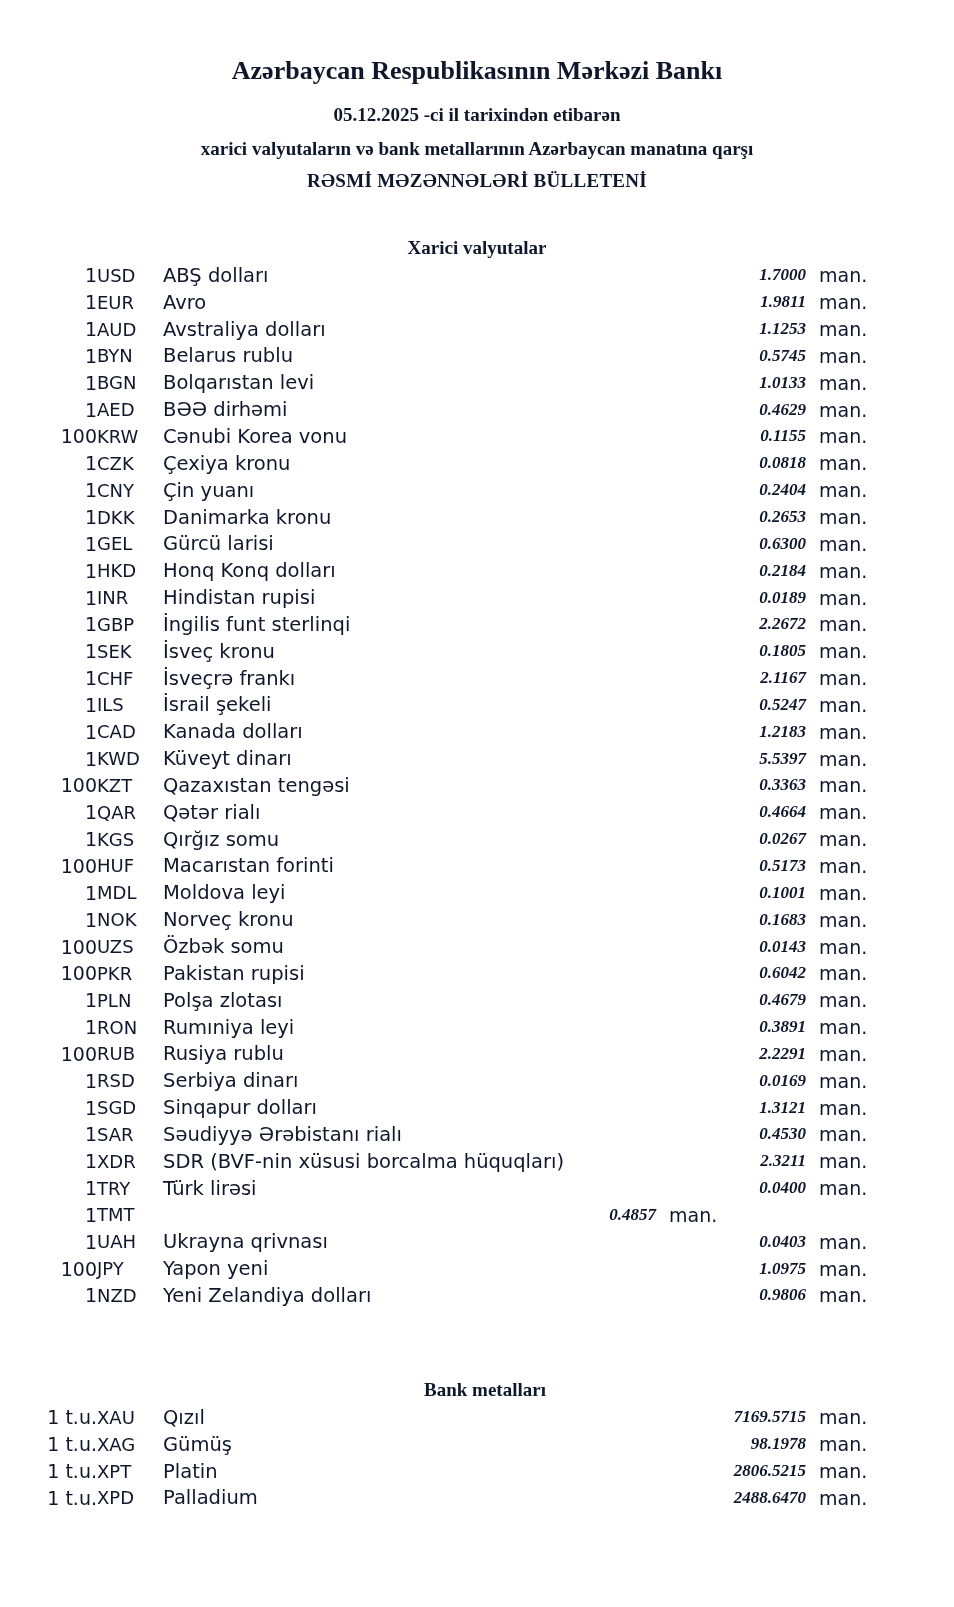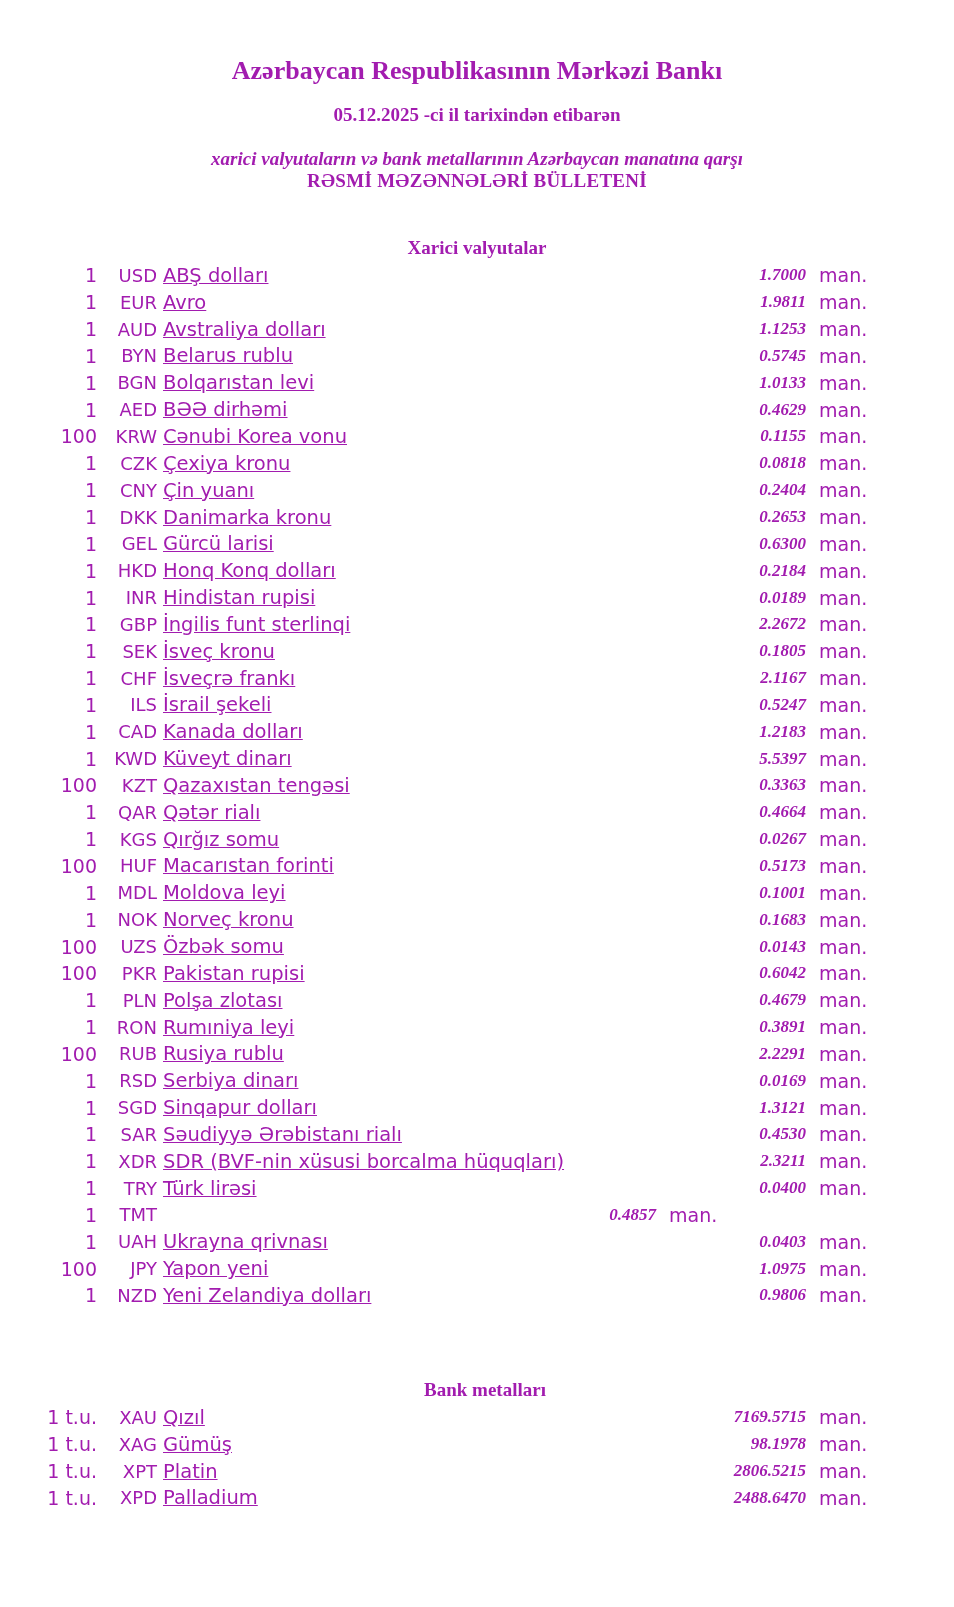--- a/index.html
+++ b/index.html
@@ -1,45 +1,45 @@
 <!DOCTYPE html>
 <html><head>
 <meta charset="utf-8">
 <style>
   html,body { margin:0; padding:0; background:#ffffff; }
   .page {
     position:relative;
     width:954px; height:1607px;
     background:#ffffff;
-    color:#a21caf;
+    color:#0f172a;
     overflow:hidden;
   }
   .center-line { position:absolute; left:0; width:954px; text-align:center; white-space:nowrap; }
   .title    { top:54px;  font:700 26px "Liberation Serif", serif; line-height:34px; }
   .hsub     { font:700 19px "Liberation Serif", serif; line-height:24px; }
   .date     { top:103px; }
-  .subtitle { top:147px;font-style:italic; }
+  .subtitle { top:137px; }
   .bulletin { top:169px; letter-spacing:0.3px; }
   .sec-head { font:700 19px "Liberation Serif", serif; line-height:24px; }
   .cur-head { top:236px; }
   .met-head { top:1378px;padding-left:8px; }
 
   .rows { position:absolute; left:0; width:870px; }
   #currency-rows { top:262px; }
   #metal-rows    { top:1404px; }
 
   .row {
     display:grid;
     grid-template-columns:97px 60px 1fr 150px 64px;
     height:26.85px;
     align-items:center;
   }
   .cell-qty  { text-align:right;  font:400 19px  "DejaVu Sans", sans-serif; white-space:nowrap; }
-  .cell-code { text-align:right; font:400 18px  "DejaVu Sans", sans-serif; }
-  .cell-name { padding-left:6px;  font:400 19.5px "DejaVu Sans", sans-serif; white-space:nowrap;text-decoration:underline; }
+  .cell-code { text-align:left; font:400 18px  "DejaVu Sans", sans-serif; }
+  .cell-name { padding-left:6px;  font:400 19.5px "DejaVu Sans", sans-serif; white-space:nowrap; }
   .cell-rate { text-align:right;  font:italic 700 17px "Liberation Serif", serif; white-space:nowrap; }
   .cell-unit { padding-left:13px; font:400 19px  "DejaVu Sans", sans-serif; }
 
   .footer-note {
     position:absolute;
     top:1544px; left:28px; width:900px;
     font:italic 400 17.5px "Liberation Serif", serif;
     line-height:24px;
   }
 </style>

